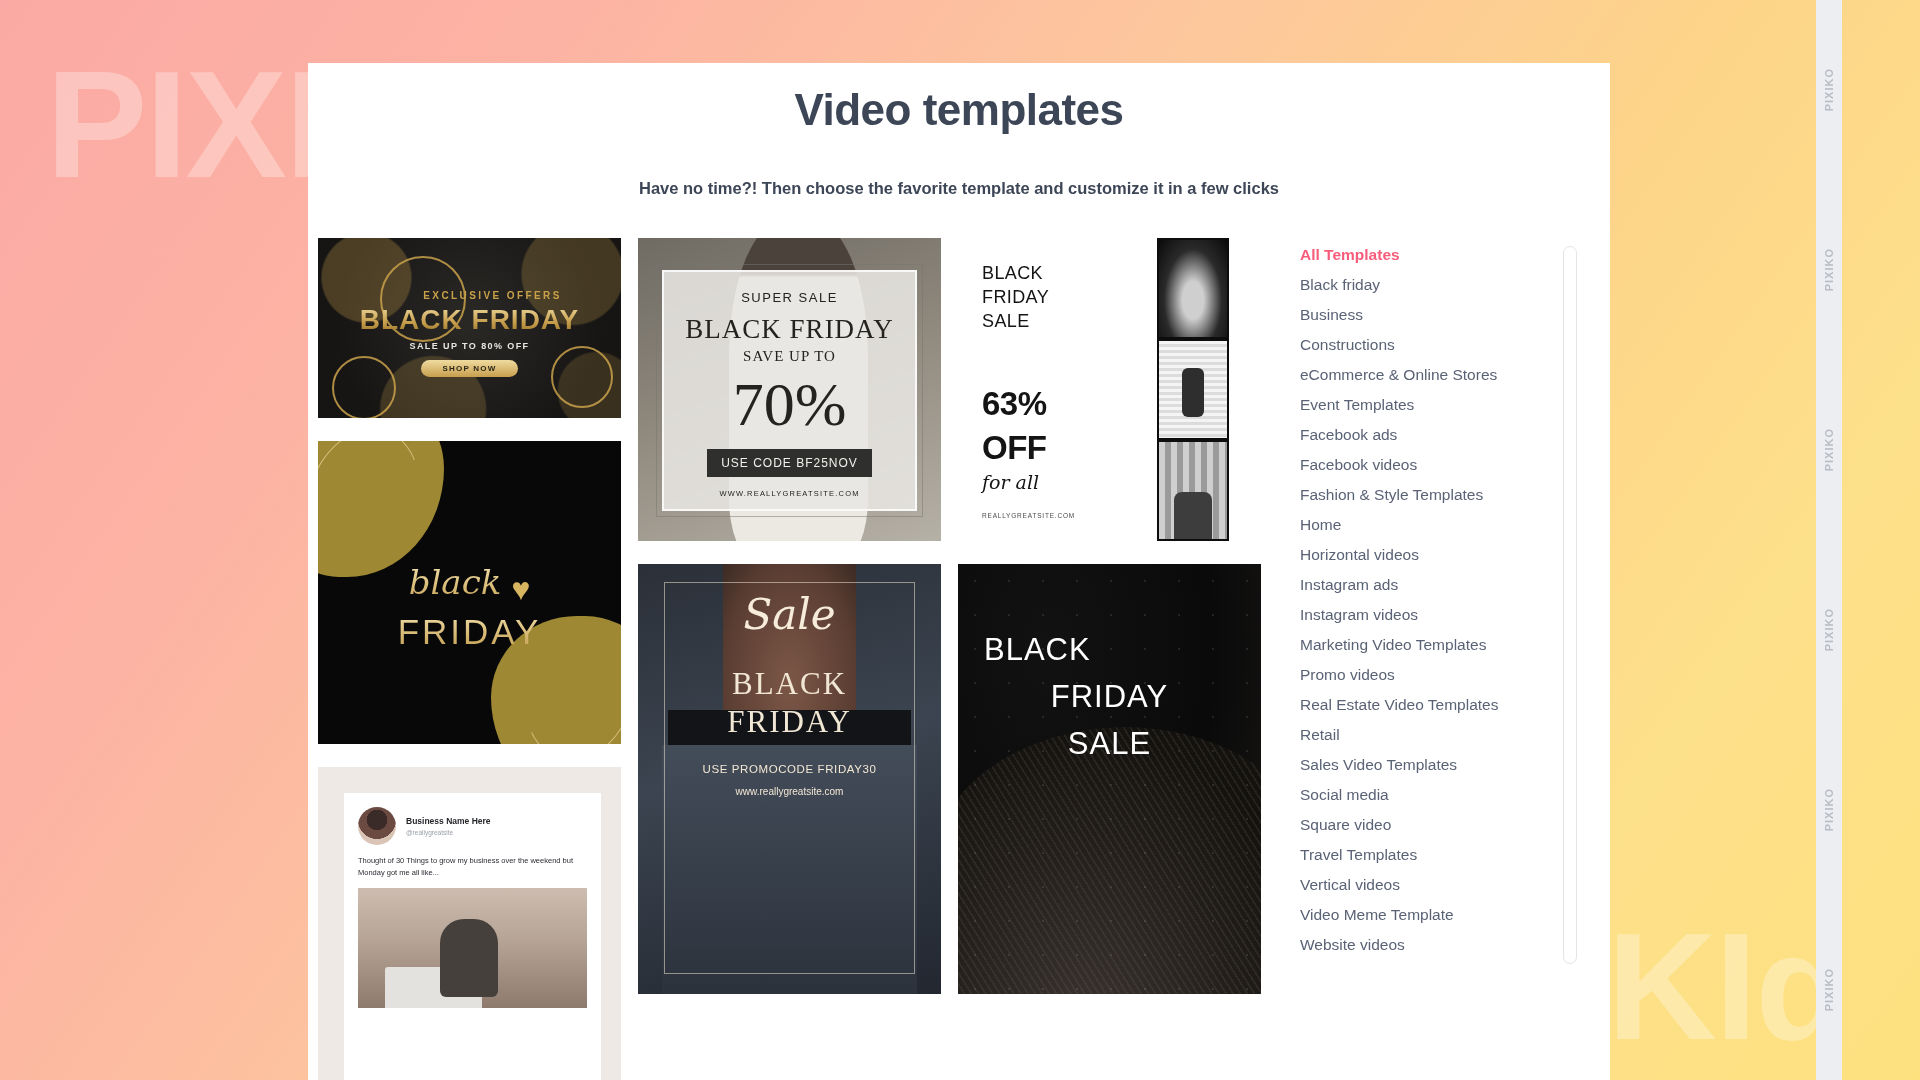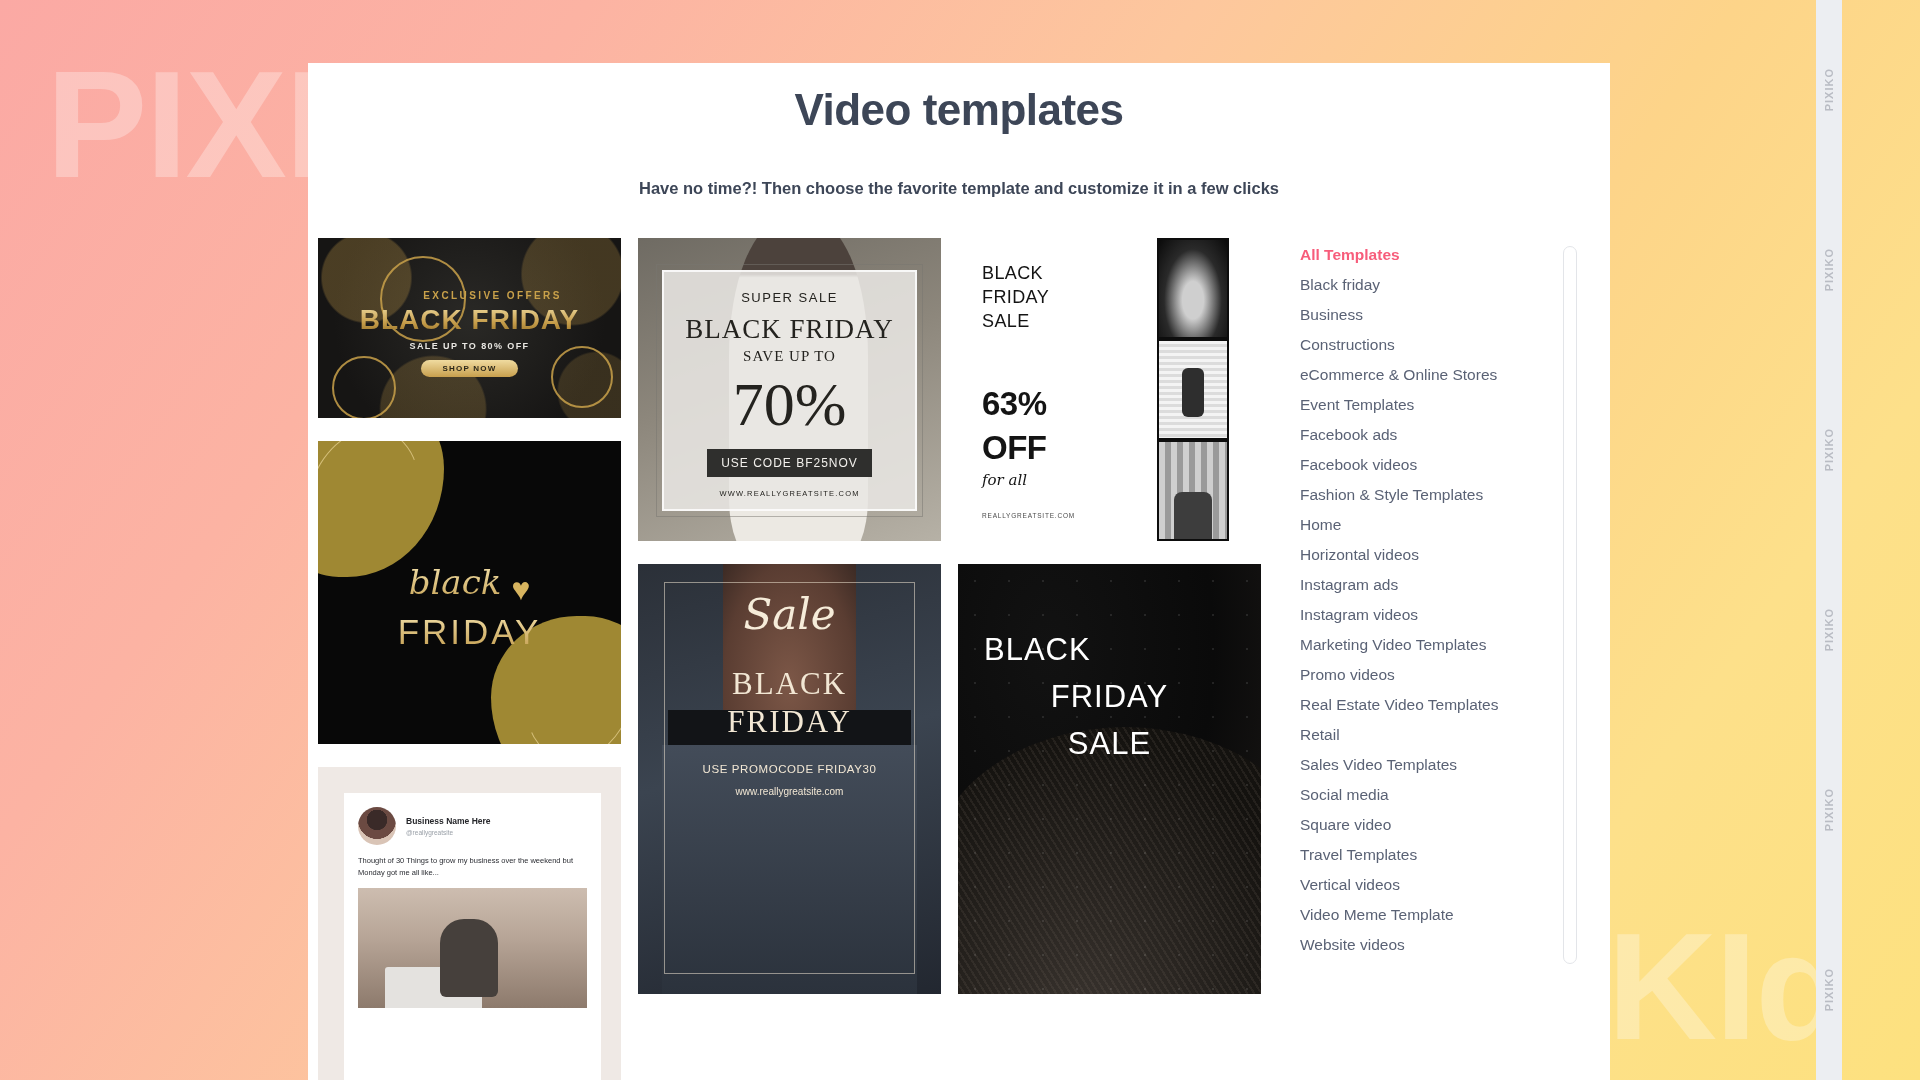--- a/index.html
+++ b/index.html
@@ -237,21 +237,21 @@
   .c5 .bf { font-family:"Liberation Serif", serif; font-size:31px; letter-spacing:2px; line-height:1.22; margin-top:26px; }
   .c5 .promo { font-size:11.5px; letter-spacing:.6px; margin-top:22px; }
   .c5 .url2 { font-size:10px; margin-top:11px; }
 
   
   .c6 { background:#ffffff; display:flex; }
   .c6 .left { width:55%; padding:24px 0 0 24px; color:#141414; }
   .c6 .h { font-size:18px; line-height:1.32; letter-spacing:.4px; }
   .c6 .fifty { font-size:33px; font-weight:bold; margin-top:52px; letter-spacing:-.5px; }
   .c6 .off { font-size:33px; font-weight:bold; margin-top:6px; letter-spacing:-.5px; }
-  .c6 .forall { font-family:"DejaVu Serif", serif; font-style:italic; font-size:15px; margin-top:4px; }
+  .c6 .forall { font-family:"DejaVu Serif", serif; font-style:italic; font-size:19px; margin-top:4px; }
   .c6 .site { position:absolute; left:24px; bottom:22px; font-size:6.5px; letter-spacing:.8px; color:#4a4a4a; }
   .c6 .strip {
     position:absolute; right:32px; top:0; bottom:0; width:72px;
     background:#0d0d0d; display:flex; flex-direction:column;
   }
   .c6 .strip div { flex:1; margin:2px; }
   .c6 .s1 { background:radial-gradient(ellipse at 50% 62%, #cfcfcf 0 22%, #2a2a2a 60%, #0a0a0a 100%); }
   .c6 .s2 { background:repeating-linear-gradient(180deg,#f4f4f4 0 3px,#dcdcdc 3px 6px); position:relative; }
   .c6 .s2::after { content:""; position:absolute; left:34%; top:28%; width:32%; height:50%; background:#2e2e2e; border-radius:6px; }
   .c6 .s3 { background:repeating-linear-gradient(90deg,#cfcfcf 0 6px,#9a9a9a 6px 12px); position:relative; }

